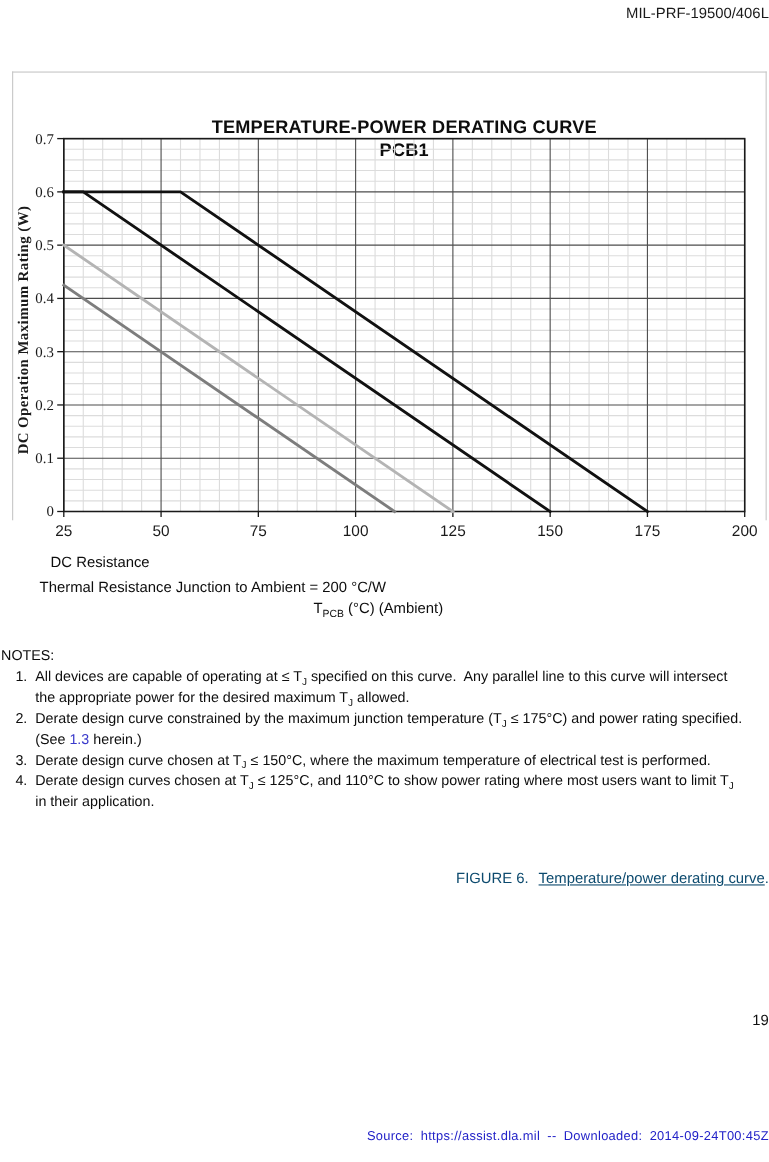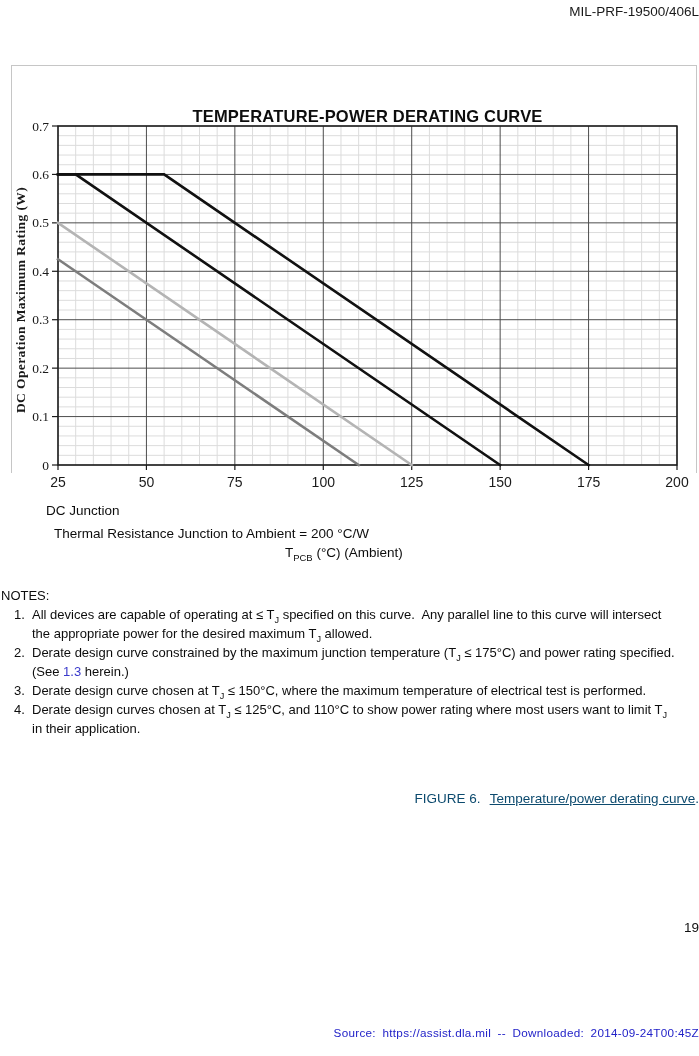--- a/index.html
+++ b/index.html
@@ -18,21 +18,21 @@
     top:70px;left:36px;width:663px;text-align:center;
     font-weight:bold;font-size:16.5px;line-height:21px;letter-spacing:0.2px;color:#0d0d0d;margin-top:36px;
   }
   #chart-svg{left:0;top:0;pointer-events:none;}
   .xlab{font:14px "Liberation Sans",sans-serif;fill:#1a1a1a;}
   .ylab{font:13.5px "Liberation Serif",serif;fill:#1a1a1a;}
   .ytitle{font:bold 13.5px "Liberation Serif",serif;fill:#1a1a1a;letter-spacing:0.4px;}
   #below-chart{font-size:13.5px;color:#0d0d0d;}
   #below-left{left:46px;top:503px;}
   #below-right{left:285px;top:503px;margin-top:42px;}
-  #below-line2{left:54px;top:526px;}
+  #below-line2{left:36px;top:526px;}
   sub{font-size:0.7em;line-height:0;}
   #notes-block{left:1px;top:586px;width:706px;font-size:13px;line-height:19px;color:#0d0d0d;}
   .note{position:relative;}
   .note-num{position:absolute;left:13px;top:0;}
   .note-text{margin-left:31px;}
   .link{color:var(--link-color,#3a3acb);}
   #figure-caption{top:791px;font-size:13.5px;color:#0c4a6e;}
   #caption-label{margin-right:9px;}
   #caption-title{text-decoration:underline;}
   #page-number{top:920px;font-size:13.5px;}
@@ -41,20 +41,21 @@
 </style>
 </head>
 <body style="--footer-color: #2222c8; --link-color: #3a3acb;">
 
 <div class="abs center" id="doc-header">MIL-PRF-19500/406L</div>
 
 <div class="abs" id="figure-frame"></div>
 
 <div class="abs" id="chart-title">
   <div>TEMPERATURE-POWER DERATING CURVE</div>
+  <div>PCB1</div>
 </div>
 
 <svg class="abs" id="chart-svg" width="699" height="520">
     <g stroke="#dcdcdc" stroke-width="1">
       <line x1="75.68571428571428" y1="126" x2="75.68571428571428" y2="465"></line>
       <line x1="93.37142857142857" y1="126" x2="93.37142857142857" y2="465"></line>
       <line x1="111.05714285714285" y1="126" x2="111.05714285714285" y2="465"></line>
       <line x1="128.74285714285713" y1="126" x2="128.74285714285713" y2="465"></line>
       <line x1="164.1142857142857" y1="126" x2="164.1142857142857" y2="465"></line>
       <line x1="181.8" y1="126" x2="181.8" y2="465"></line>
@@ -169,21 +170,21 @@
       <text x="49" y="324.21428571428567" text-anchor="end" class="ylab">0.3</text>
       <text x="49" y="275.7857142857143" text-anchor="end" class="ylab">0.4</text>
       <text x="49" y="227.35714285714283" text-anchor="end" class="ylab">0.5</text>
       <text x="49" y="178.9285714285714" text-anchor="end" class="ylab">0.6</text>
       <text x="49" y="130.5" text-anchor="end" class="ylab">0.7</text>
     </g>
     <text transform="rotate(-90 25 300)" x="25" y="300" text-anchor="middle" class="ytitle">DC Operation Maximum Rating (W)</text>
   </svg>
 
 <div id="below-chart">
-  <span class="abs" id="below-left">DC Junction</span>
+  <span class="abs" id="below-left">DC Resistance</span>
   <span class="abs" id="below-right">T<sub>PCB</sub> (°C) (Ambient)</span>
   <span class="abs" id="below-line2">Thermal Resistance Junction to Ambient = 200 °C/W</span>
 </div>
 
 <div class="abs" id="notes-block">
   <div>NOTES:</div>
   <div class="note">
     <span class="note-num">1.</span>
     <div class="note-text">All devices are capable of operating at ≤ T<sub>J</sub> specified on this curve.&nbsp; Any parallel line to this curve will intersect<br>the appropriate power for the desired maximum T<sub>J</sub> allowed.</div>
   </div>

